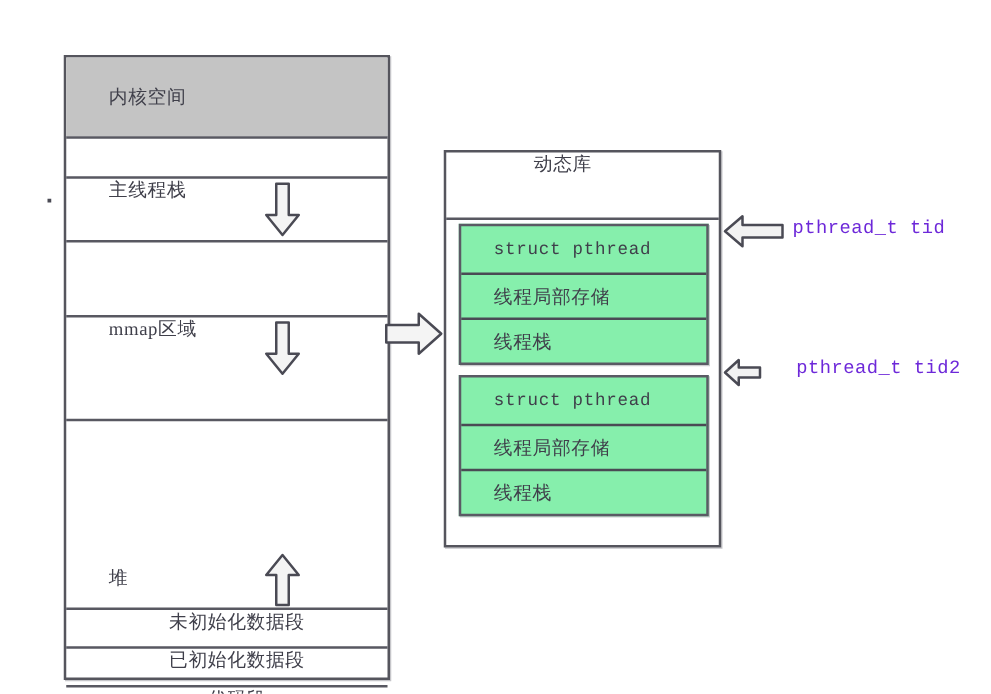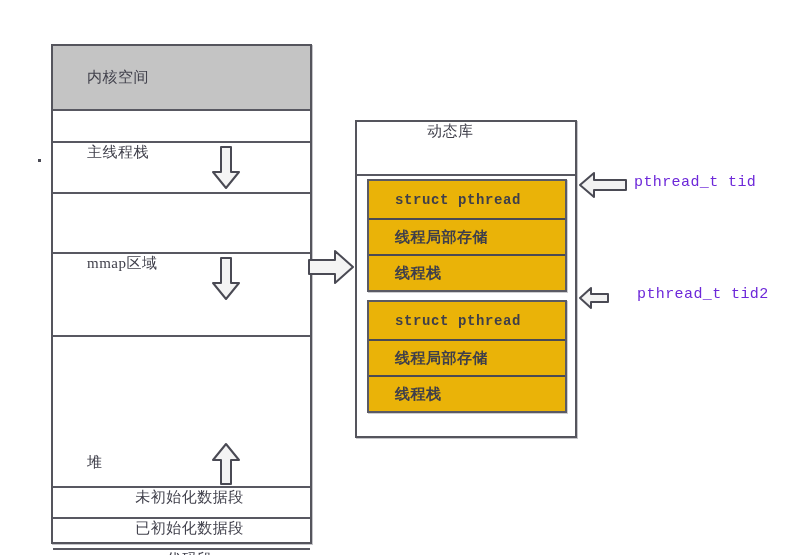--- a/index.html
+++ b/index.html
@@ -67,23 +67,22 @@
 
   
   .lbl-center { width: 100%; text-align: center; }
   .lbl-indent { padding-left: 34px; }
 
   
   .thread-block {
     position: absolute;
     box-sizing: border-box;
     border: 2px solid #5a5a64;
-    background: #eab308;
+    background: #86efac;
     box-shadow: 1px 1px 0 rgba(90,90,100,0.3);
-    font-weight: bold;
   }
   .thread-row {
     position: absolute;
     left: 0;
     right: 0;
     box-sizing: border-box;
     display: flex;
     align-items: center;
   }
   .row-divider {

